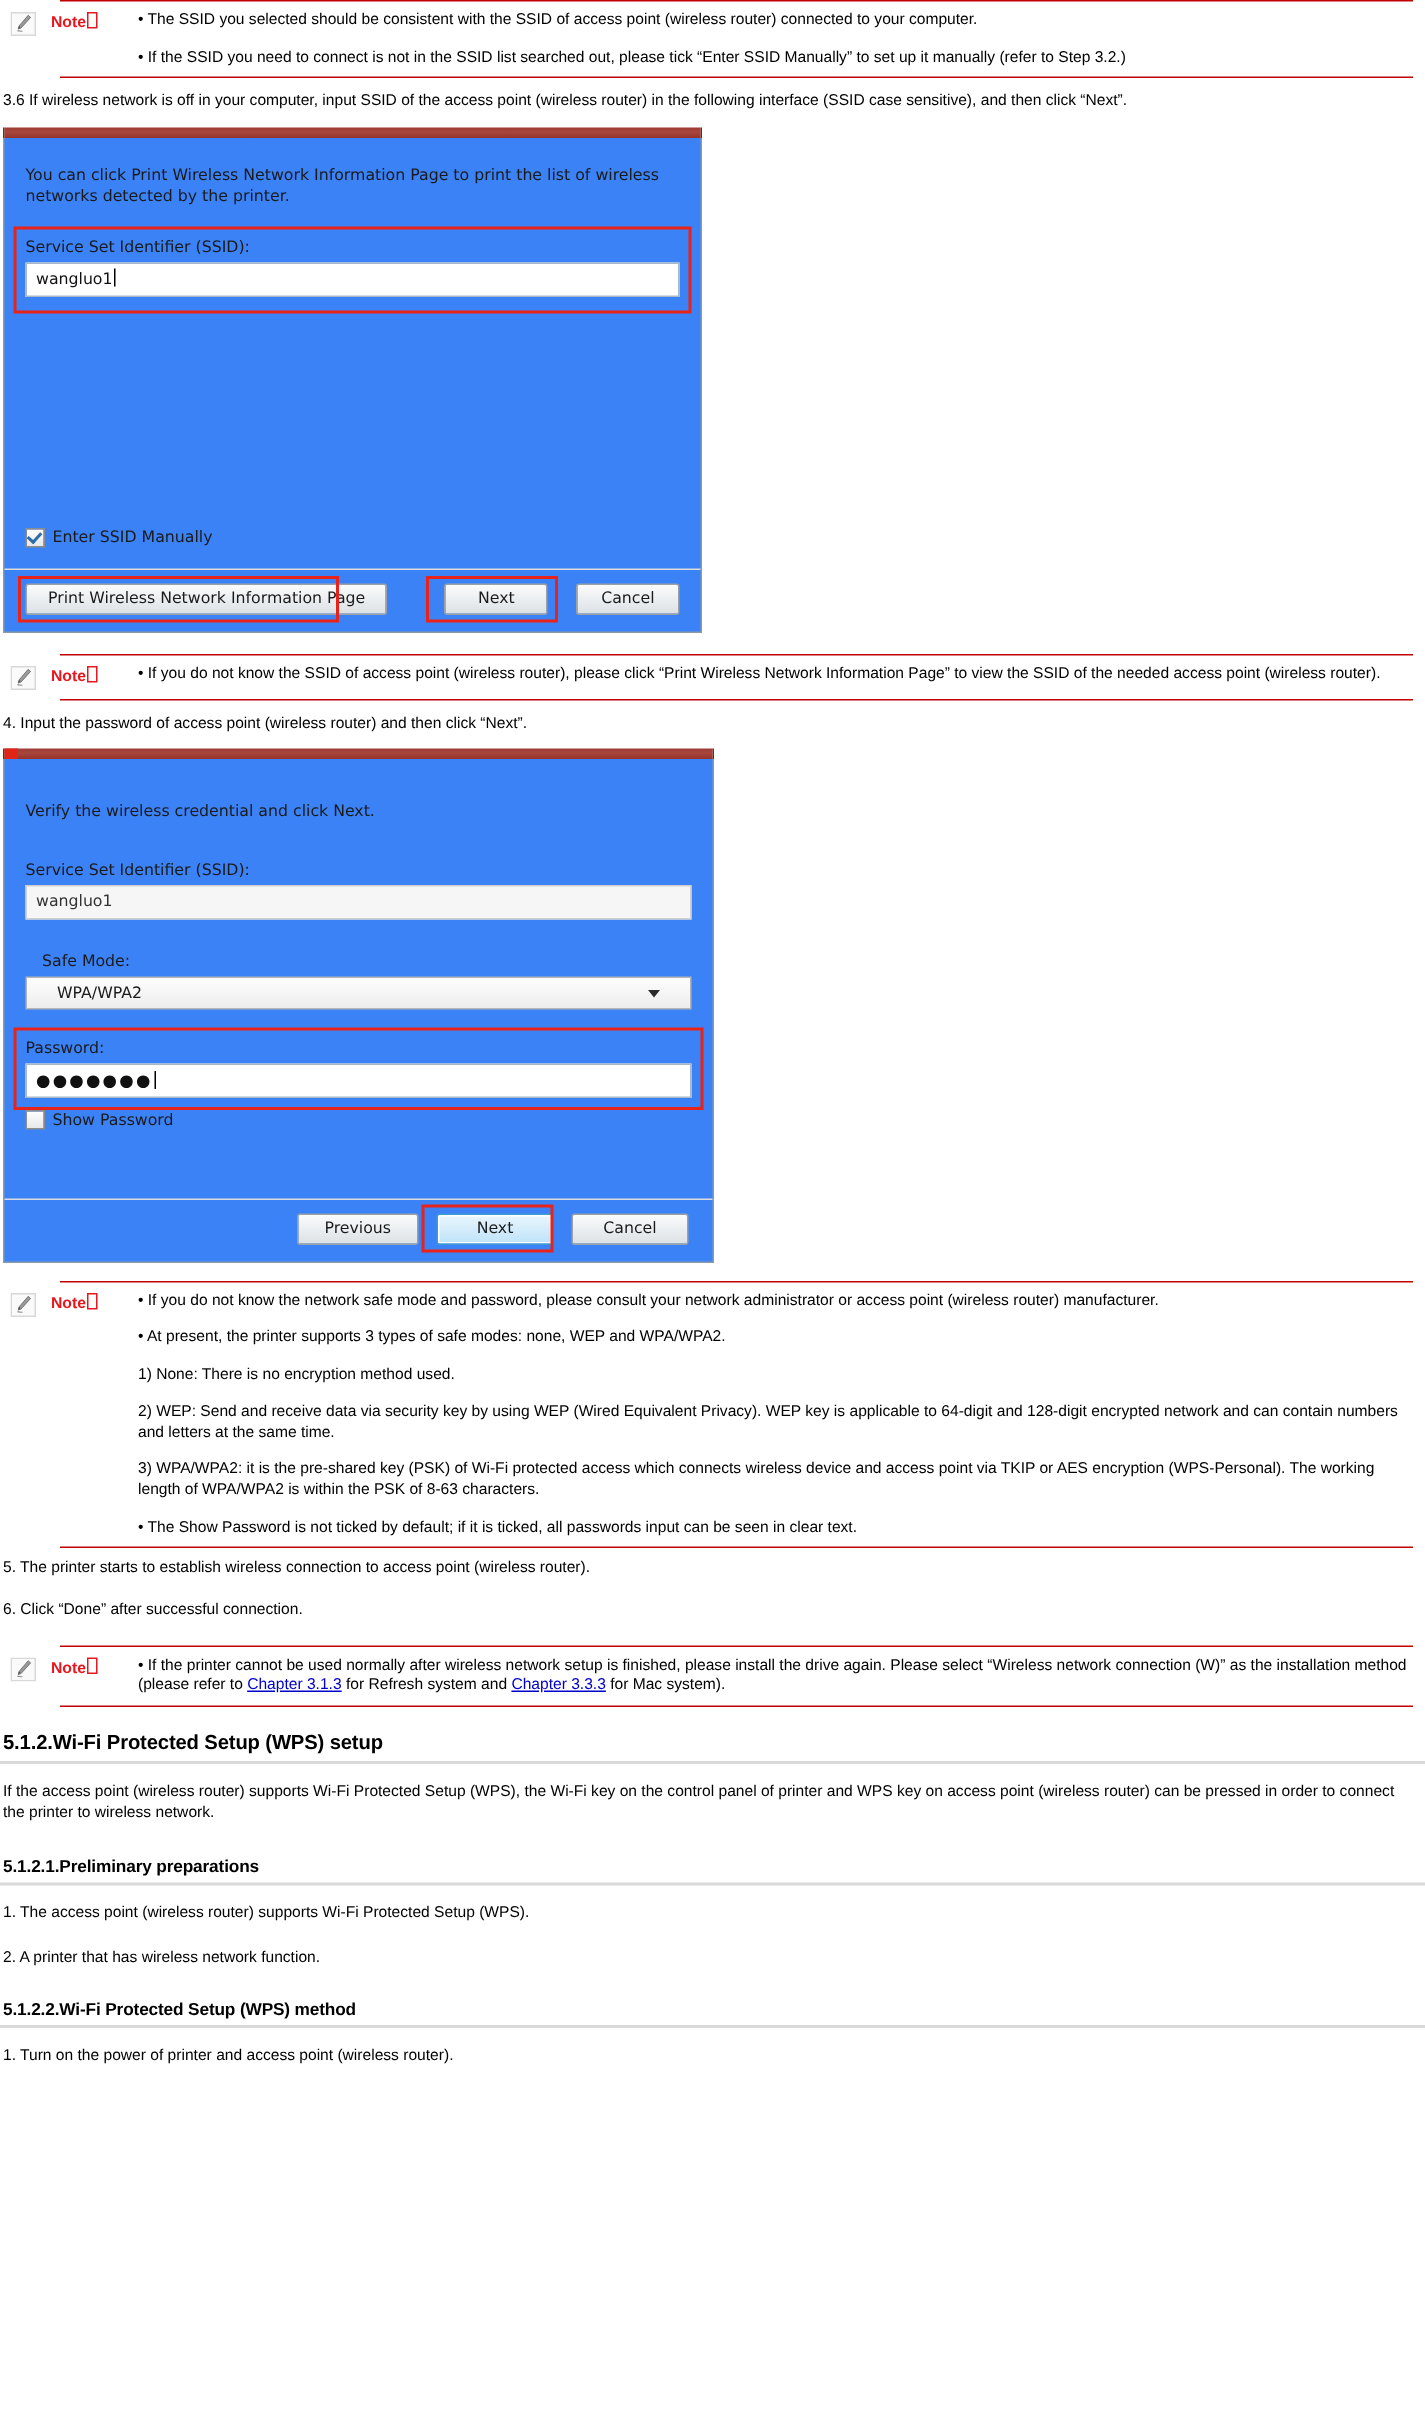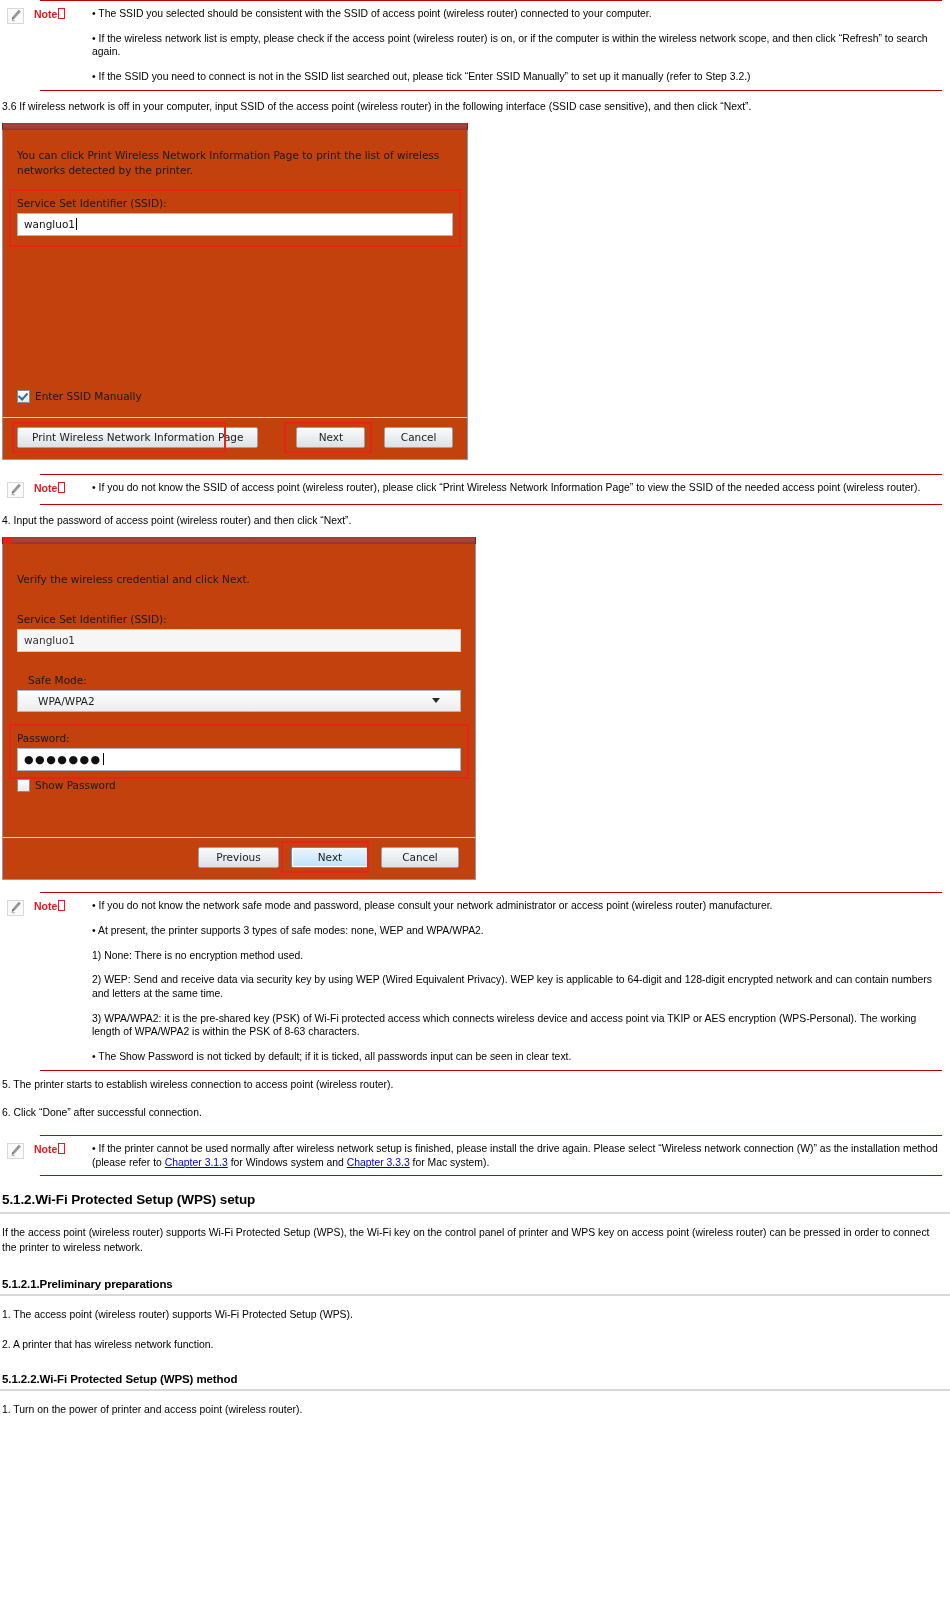--- a/index.html
+++ b/index.html
@@ -103,21 +103,21 @@
   }
 
   a.chap-link {
     color: #0000cd;
     text-decoration: underline;
   }
 
   
   .dlg {
     position: relative;
-    background: #c2410c;
+    background: #3b82f6;
     border: 1px solid #8a9aa8;
     border-top: none;
     box-sizing: border-box;
     font-family: "DejaVu Sans", sans-serif;
     font-size: 10px;
     color: #1a1a1a;
   }
   .dlg-topbar {
     height: 7px;
     background: linear-gradient(to bottom, #9e3b34, #a8453c 45%, #93332c);
@@ -258,21 +258,20 @@
       <svg class="pencil-svg" width="17" height="16" viewBox="0 0 17 16" aria-hidden="true">
         <rect x="0.5" y="0.5" width="16" height="15" fill="#fafafa" stroke="#d8d8d8"></rect>
         <path d="M11.8 2.2 L13.4 3.6 L7.1 10.6 L5.2 11.4 L5.7 9.3 Z" fill="#9a9a9a" stroke="#6f6f6f" stroke-width="0.6"></path>
         <path d="M5.2 11.4 L5.7 9.3 L6.6 10.1 Z" fill="#4a4a4a"></path>
         <path d="M4.6 12.6 c1.2 -0.4 2.2 0.6 3.3 0.1" fill="none" stroke="#8a8a8a" stroke-width="0.8"></path>
       </svg>
     </div>
     <div class="note-label"><span>Note</span><span class="box-glyph"></span></div>
     <div class="note-items">
       <p>• The SSID you selected should be consistent with the SSID of access point (wireless router) connected to your computer.</p>
-      <p>• If the wireless network list is empty, please check if the access point (wireless router) is on, or if the computer is within the wireless network scope, and then click “Refresh” to search again.</p>
       <p>• If the SSID you need to connect is not in the SSID list searched out, please tick “Enter SSID Manually” to set up it manually (refer to Step 3.2.)</p>
     </div>
   </div>
   <div class="note-rule"></div>
 </div>
 
 <p class="doc-para">3.6 If wireless network is off in your computer, input SSID of the access point (wireless router) in the following interface (SSID case sensitive), and then click “Next”.</p>
 
 <div style="position:relative; width:466px; margin:0 0 0 2px;">
   <div class="dlg-topbar"></div>
@@ -397,21 +396,21 @@
     <div class="note-icon">
       <svg class="pencil-svg" width="17" height="16" viewBox="0 0 17 16" aria-hidden="true">
         <rect x="0.5" y="0.5" width="16" height="15" fill="#fafafa" stroke="#d8d8d8"></rect>
         <path d="M11.8 2.2 L13.4 3.6 L7.1 10.6 L5.2 11.4 L5.7 9.3 Z" fill="#9a9a9a" stroke="#6f6f6f" stroke-width="0.6"></path>
         <path d="M5.2 11.4 L5.7 9.3 L6.6 10.1 Z" fill="#4a4a4a"></path>
         <path d="M4.6 12.6 c1.2 -0.4 2.2 0.6 3.3 0.1" fill="none" stroke="#8a8a8a" stroke-width="0.8"></path>
       </svg>
     </div>
     <div class="note-label"><span>Note</span><span class="box-glyph"></span></div>
     <div class="note-items">
-      <p><span>• If the printer cannot be used normally after wireless network setup is finished, please install the drive again. Please select “Wireless network connection (W)” as the installation method (please refer to </span><a class="chap-link" href="#">Chapter 3.1.3</a><span> for Windows system and </span><a class="chap-link" href="#">Chapter 3.3.3</a><span> for Mac system).</span></p>
+      <p><span>• If the printer cannot be used normally after wireless network setup is finished, please install the drive again. Please select “Wireless network connection (W)” as the installation method (please refer to </span><a class="chap-link" href="#">Chapter 3.1.3</a><span> for Refresh system and </span><a class="chap-link" href="#">Chapter 3.3.3</a><span> for Mac system).</span></p>
     </div>
   </div>
   <div class="note-rule"></div>
 </div>
 
 <div class="h-sec">5.1.2.Wi-Fi Protected Setup (WPS) setup</div>
 <div class="h-rule"></div>
 <p class="doc-para" style="padding-top:12px;">If the access point (wireless router) supports Wi-Fi Protected Setup (WPS), the Wi-Fi key on the control panel of printer and WPS key on access point (wireless router) can be pressed in order to connect the printer to wireless network.</p>
 
 <div class="h-sub">5.1.2.1.Preliminary preparations</div>

